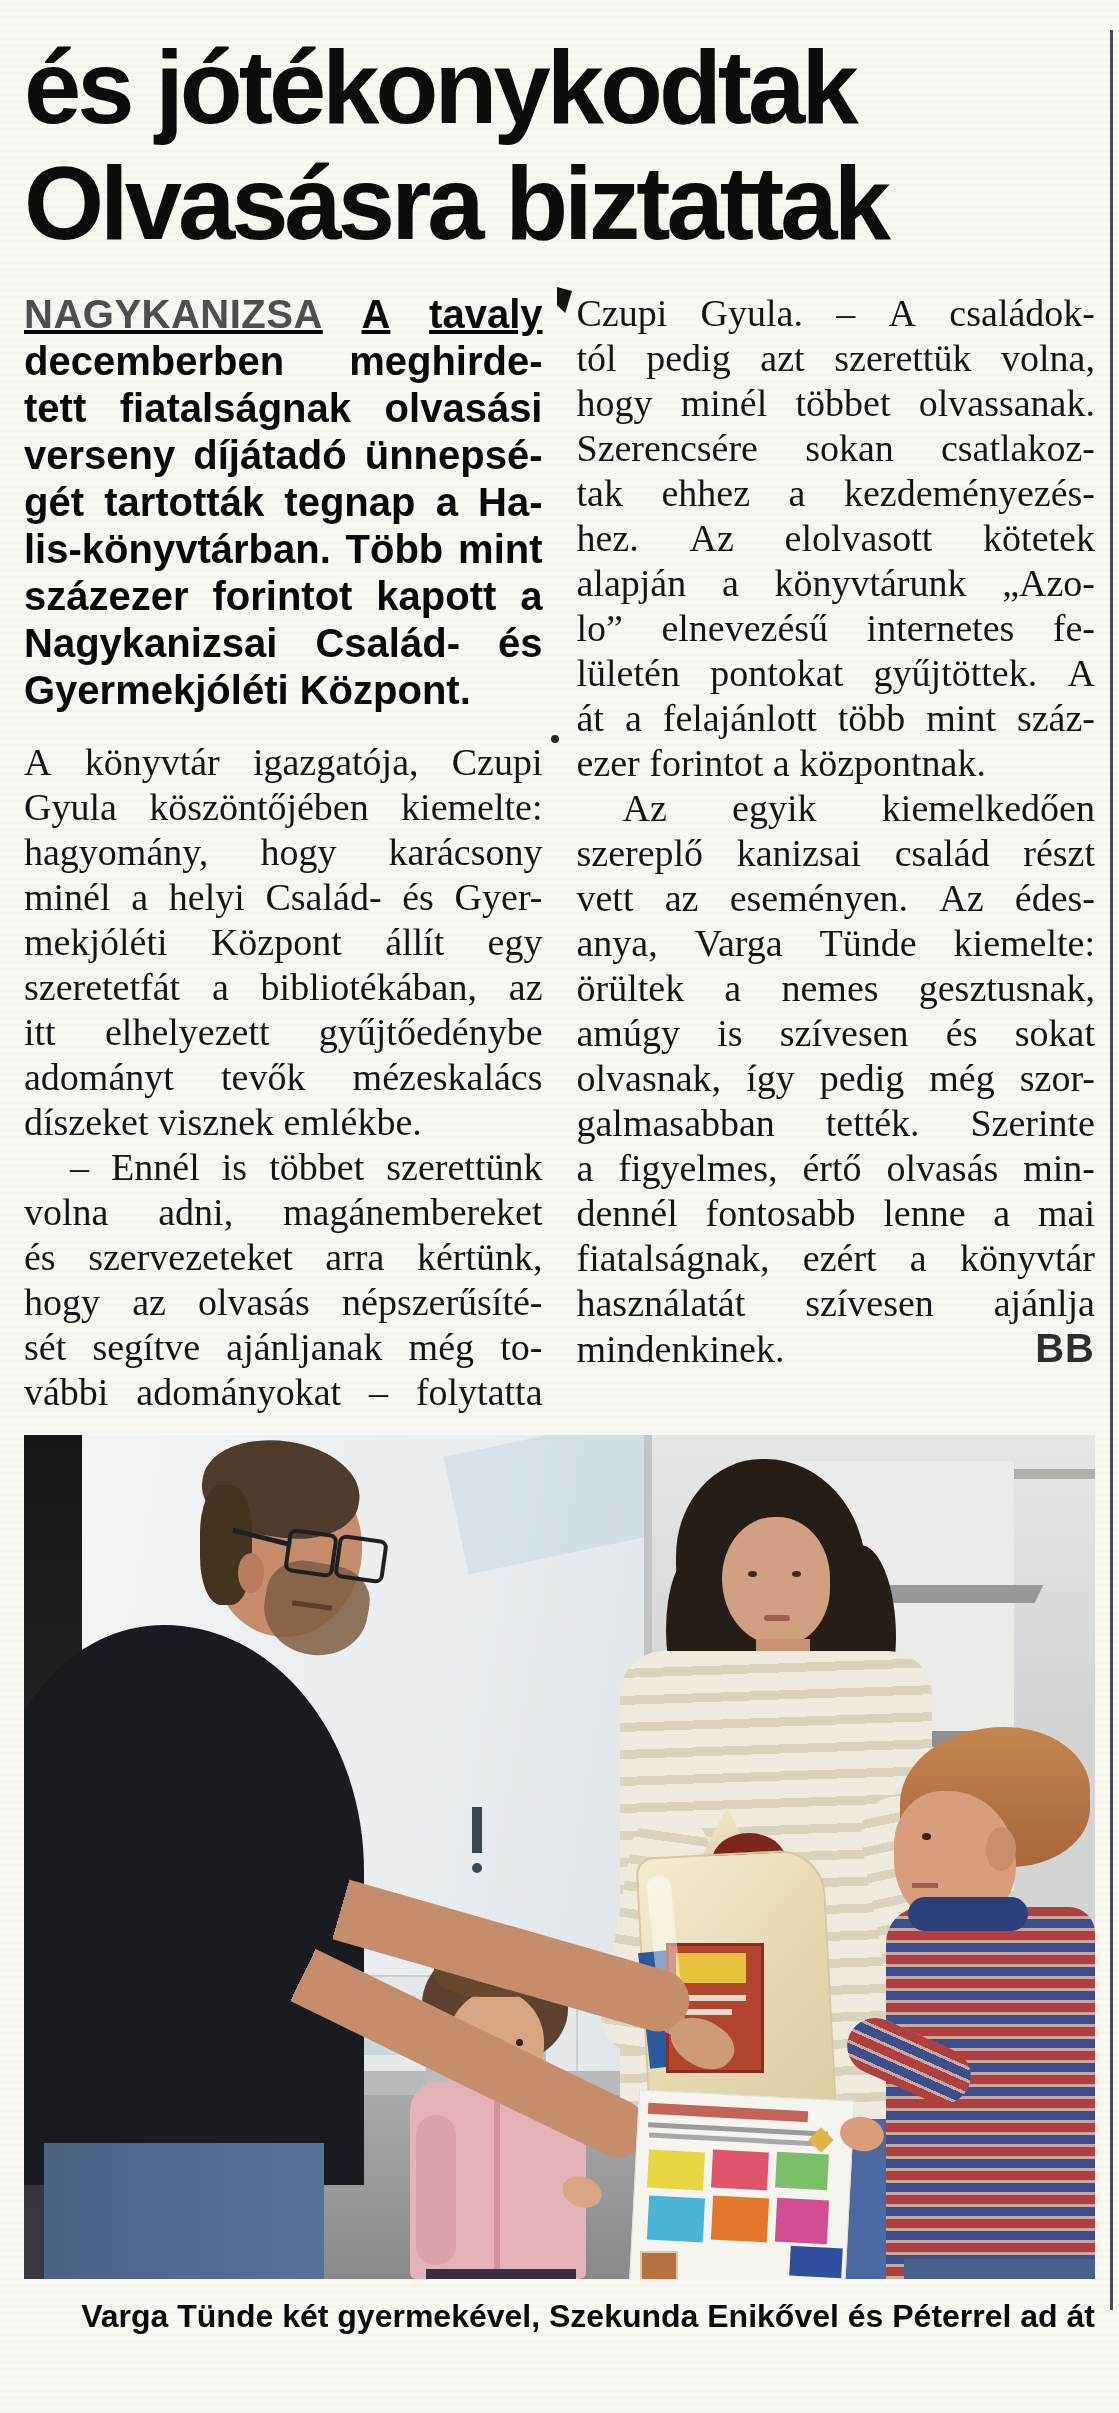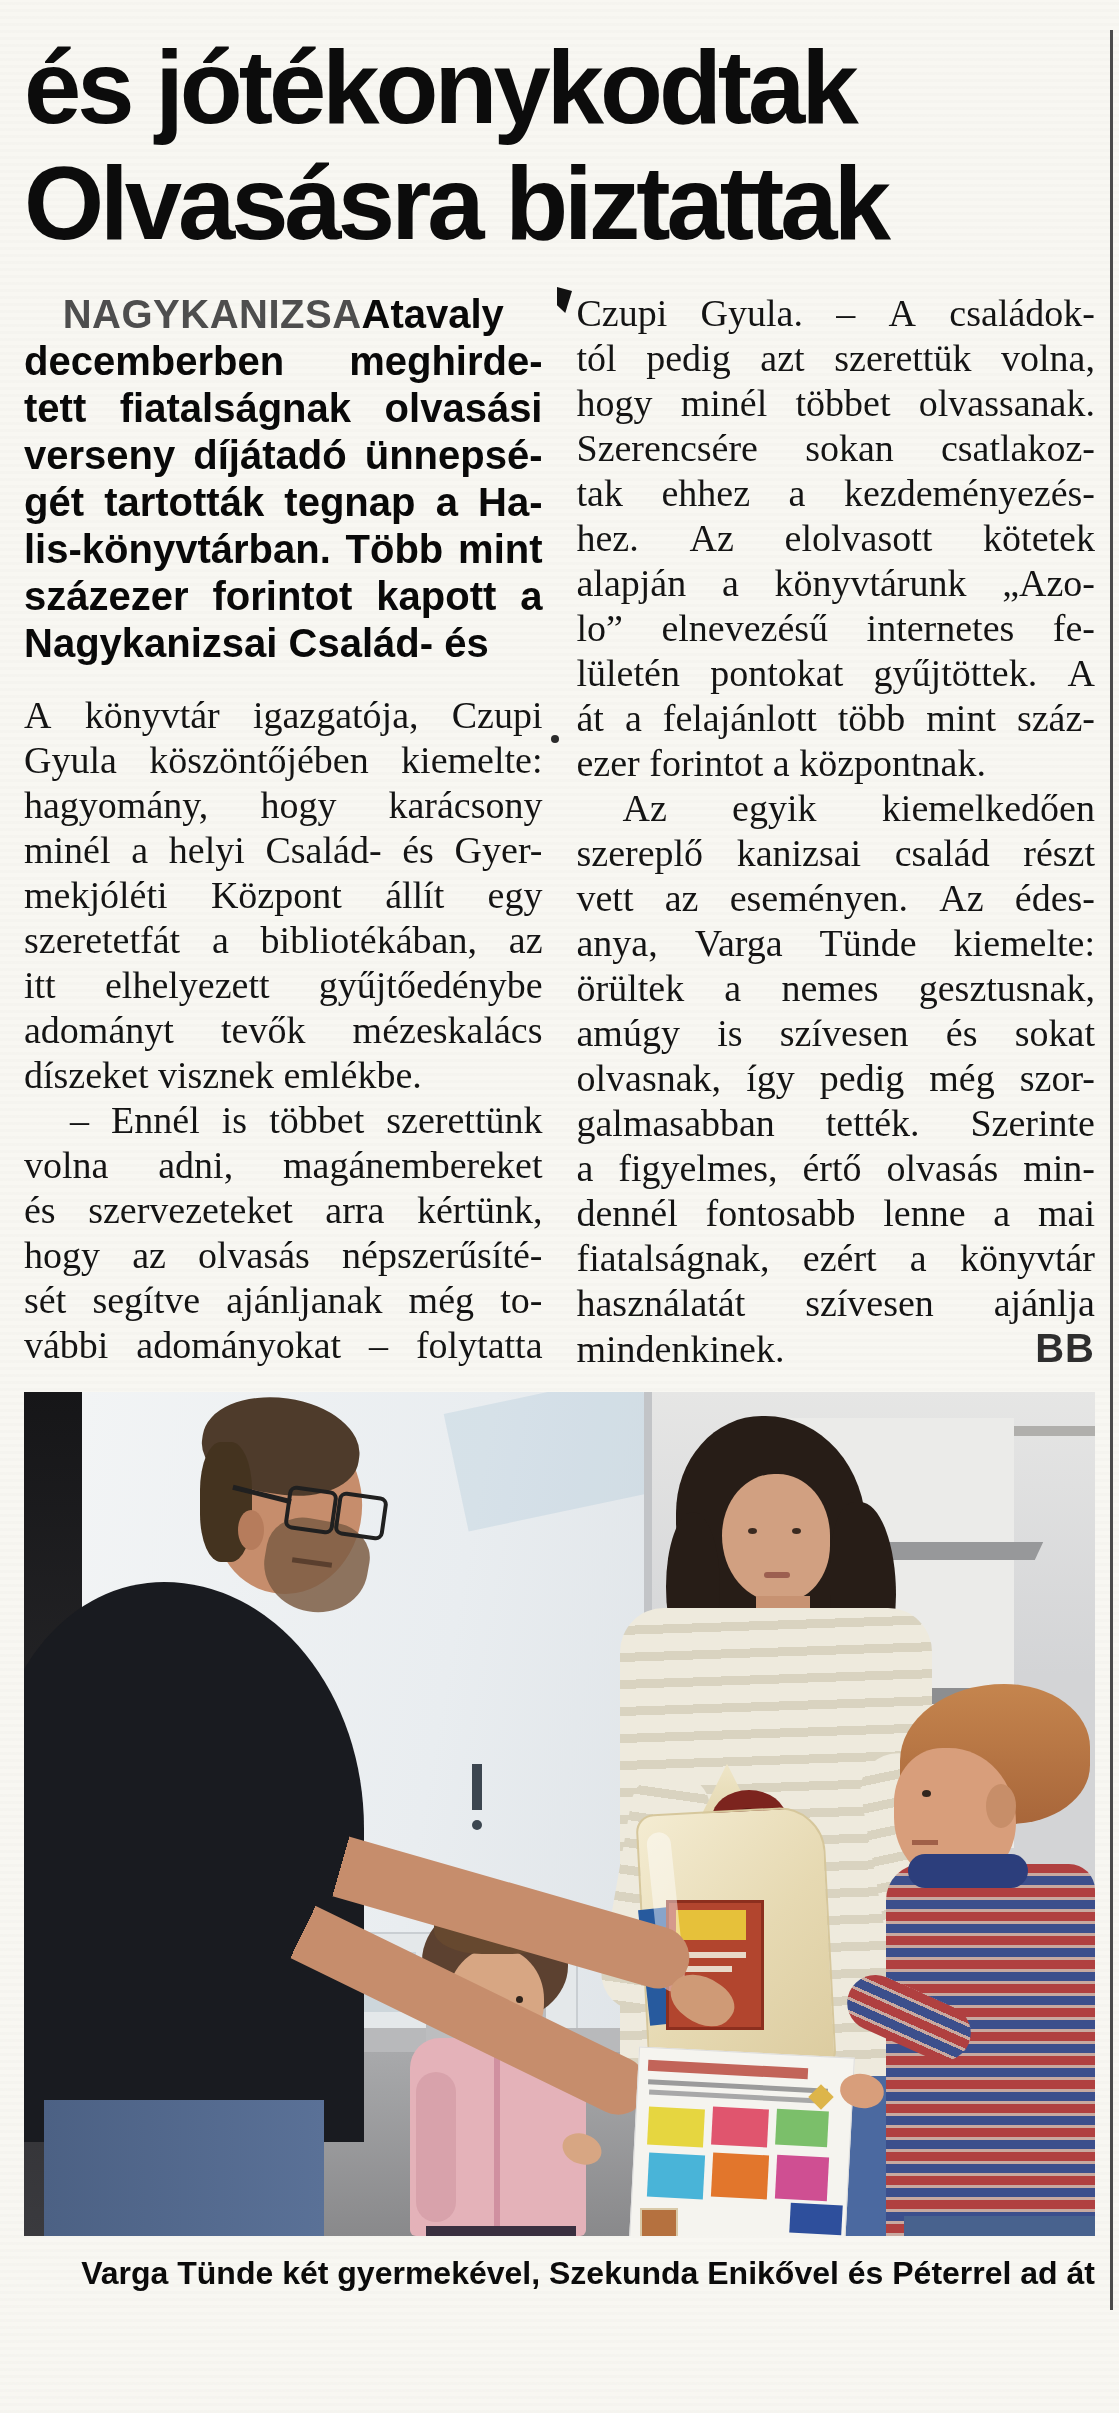--- a/index.html
+++ b/index.html
@@ -24,21 +24,21 @@
   .columns{ display:flex; gap:34px; margin:28px 24px 0 24px; }
   .col{ flex:1 1 0; min-width:0; }
   .para{ font-size:38px; line-height:45px; color:#141414; }
   .line{ display:flex; justify-content:space-between; }
   .para.ragged .line:last-child{ display:block; text-align:left; }
   .para.indent .line:first-child{ padding-left:46px; }
   .lead{
     font-family:"Liberation Sans", sans-serif; font-weight:700;
     font-size:40px; line-height:47px; color:#090909; margin-bottom:26px;
   }
-  .lead-first{ display:flex; justify-content:center; }
+  .lead-first{ display:flex; justify-content:space-between;text-decoration:underline; }
   .dateline{ color:var(--dateline); letter-spacing:.5px; }
   .bb-line{ display:flex; justify-content:space-between; align-items:baseline; }
   .byline{
     font-family:"Liberation Sans", sans-serif; font-weight:700;
     font-size:40px; color:#2e2e2e; letter-spacing:1px;
   }
   
   .photo{
     position:relative; margin:20px 24px 0 24px;
     width:1071px; height:844px; overflow:hidden; background:#d6d7d9;
@@ -111,20 +111,21 @@
               <span>százezer</span> 
               <span>forintot</span> 
               <span>kapott</span> 
               <span>a</span>
             </div>
             <div class="line">
               <span>Nagykanizsai</span> 
               <span>Család-</span> 
               <span>és</span>
             </div>
+            <div class="line"><span>Gyermekjóléti</span> <span>Központ.</span></div>
           </div>
       </div>
       <div class="para ragged">
         <div>
             <div class="line">
               <span>A</span> 
               <span>könyvtár</span> 
               <span>igazgatója,</span> 
               <span>Czupi</span>
             </div>

